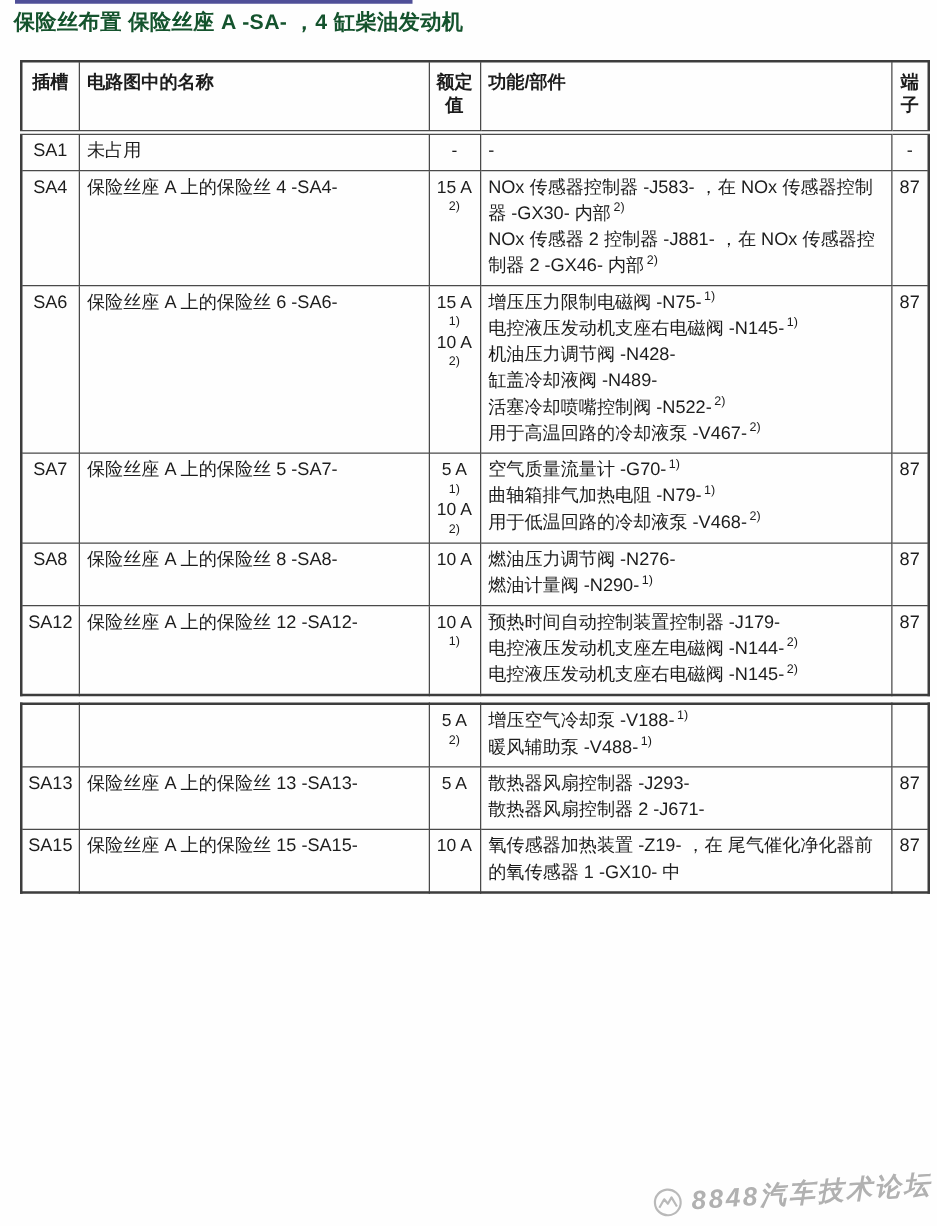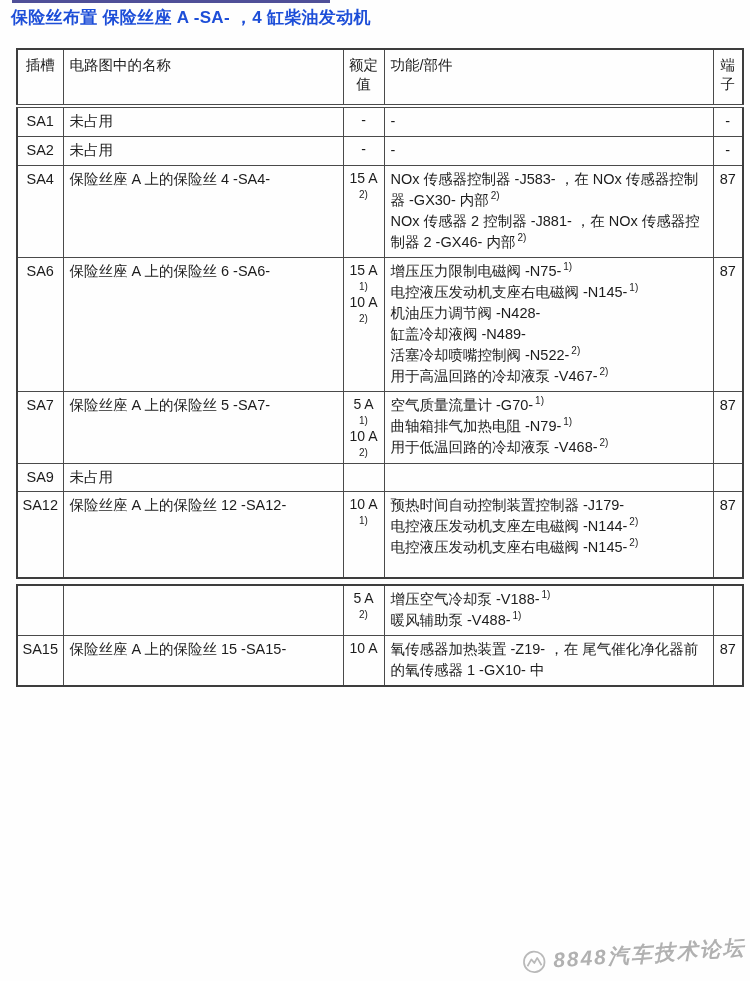--- a/index.html
+++ b/index.html
@@ -7,38 +7,38 @@
     width:750px;height:981px;position:relative;overflow:hidden;
     background:#fefefe;color:#1c1c1c;
     font-family:"Liberation Sans","DejaVu Sans",sans-serif;
   }
   .cutoff-bar{
     position:absolute;top:0;left:12px;width:318px;height:3px;
     background:#23237e;opacity:.8;
   }
   .title{
     position:absolute;top:6px;left:11px;margin:0;
-    font-size:17px;font-weight:bold;color:#1d4ed8;letter-spacing:.3px;
+    font-size:17px;font-weight:bold;color:#14532d;letter-spacing:.3px;
     white-space:nowrap;
   }
   .table-wrap{position:absolute;top:48px;left:16px;width:726px;}
   table.seg{
     border-collapse:collapse;table-layout:fixed;width:726px;
     border:2px solid #3d3d3d;
   }
   .page-break-gap{height:5px;}
   th,td{
     border:1.5px solid #4a4a4a;
     vertical-align:top;
     font-size:14.5px;
     padding:3px 6px 4px 6px;
     overflow:hidden;
   }
   thead th{
-    font-weight:normal;text-align:left;
+    font-weight:bold;text-align:left;
     height:44px;
     border-bottom:4px double #4a4a4a;
     padding-top:6px;
     margin-left:18px;
   }
   th.c-slot,th.c-rating,th.c-term{text-align:center;padding-left:2px;padding-right:2px;}
   td.slot-cell{text-align:center;padding-left:1px;padding-right:1px;}
   td.rating-cell{text-align:center;padding-left:1px;padding-right:1px;}
   td.term-cell{text-align:center;padding-left:1px;padding-right:1px;}
   .fn-line{line-height:21px;}
@@ -101,37 +101,20 @@
             </td>
             <td class="fn-cell">
               <div class="fn-line">-</div>
             </td>
             <td class="term-cell">
               <div class="slot-text">-</div>
             </td>
           </tr>
           <tr>
             <td class="slot-cell">
-              <div class="slot-text">SA2</div>
-            </td>
-            <td class="name-cell">
-              <div class="name-text">未占用</div>
-            </td>
-            <td class="rating-cell">
-              <div class="rating-line">-</div>
-            </td>
-            <td class="fn-cell">
-              <div class="fn-line">-</div>
-            </td>
-            <td class="term-cell">
-              <div class="slot-text">-</div>
-            </td>
-          </tr>
-          <tr>
-            <td class="slot-cell">
               <div class="slot-text">SA4</div>
             </td>
             <td class="name-cell">
               <div class="name-text">保险丝座 A 上的保险丝 4 -SA4-</div>
             </td>
             <td class="rating-cell">
               <div class="rating-line">15 A</div>
               <div class="rating-sup">2)</div>
             </td>
             <td class="fn-cell">
@@ -184,28 +167,35 @@
               <div class="fn-line">空气质量流量计 -G70-<span class="fn-sup">1)</span></div>
               <div class="fn-line">曲轴箱排气加热电阻 -N79-<span class="fn-sup">1)</span></div>
               <div class="fn-line">用于低温回路的冷却液泵 -V468-<span class="fn-sup">2)</span></div>
             </td>
             <td class="term-cell">
               <div class="slot-text">87</div>
             </td>
           </tr>
           <tr>
             <td class="slot-cell">
-              <div class="slot-text">SA9</div>
-            </td>
-            <td class="name-cell">
-              <div class="name-text">未占用</div>
-            </td>
-            <td class="rating-cell"></td>
-            <td class="fn-cell"></td>
-            <td class="term-cell"></td>
+              <div class="slot-text">SA8</div>
+            </td>
+            <td class="name-cell">
+              <div class="name-text">保险丝座 A 上的保险丝 8 -SA8-</div>
+            </td>
+            <td class="rating-cell">
+              <div class="rating-line">10 A</div>
+            </td>
+            <td class="fn-cell">
+              <div class="fn-line">燃油压力调节阀 -N276-</div>
+              <div class="fn-line">燃油计量阀 -N290-<span class="fn-sup">1)</span></div>
+            </td>
+            <td class="term-cell">
+              <div class="slot-text">87</div>
+            </td>
           </tr>
           <tr>
             <td class="slot-cell">
               <div class="slot-text">SA12</div>
             </td>
             <td class="name-cell">
               <div class="name-text">保险丝座 A 上的保险丝 12 -SA12-</div>
             </td>
             <td class="rating-cell">
               <div class="rating-line">10 A</div>
@@ -242,20 +232,38 @@
               <div class="rating-sup">2)</div>
             </td>
             <td class="fn-cell">
               <div class="fn-line">增压空气冷却泵 -V188-<span class="fn-sup">1)</span></div>
               <div class="fn-line">暖风辅助泵 -V488-<span class="fn-sup">1)</span></div>
             </td>
             <td class="term-cell"></td>
           </tr>
           <tr>
             <td class="slot-cell">
+              <div class="slot-text">SA13</div>
+            </td>
+            <td class="name-cell">
+              <div class="name-text">保险丝座 A 上的保险丝 13 -SA13-</div>
+            </td>
+            <td class="rating-cell">
+              <div class="rating-line">5 A</div>
+            </td>
+            <td class="fn-cell">
+              <div class="fn-line">散热器风扇控制器 -J293-</div>
+              <div class="fn-line">散热器风扇控制器 2 -J671-</div>
+            </td>
+            <td class="term-cell">
+              <div class="slot-text">87</div>
+            </td>
+          </tr>
+          <tr>
+            <td class="slot-cell">
               <div class="slot-text">SA15</div>
             </td>
             <td class="name-cell">
               <div class="name-text">保险丝座 A 上的保险丝 15 -SA15-</div>
             </td>
             <td class="rating-cell">
               <div class="rating-line">10 A</div>
             </td>
             <td class="fn-cell">
               <div class="fn-line">氧传感器加热装置 -Z19- ，在 尾气催化净化器前的氧传感器 1 -GX10- 中</div>

